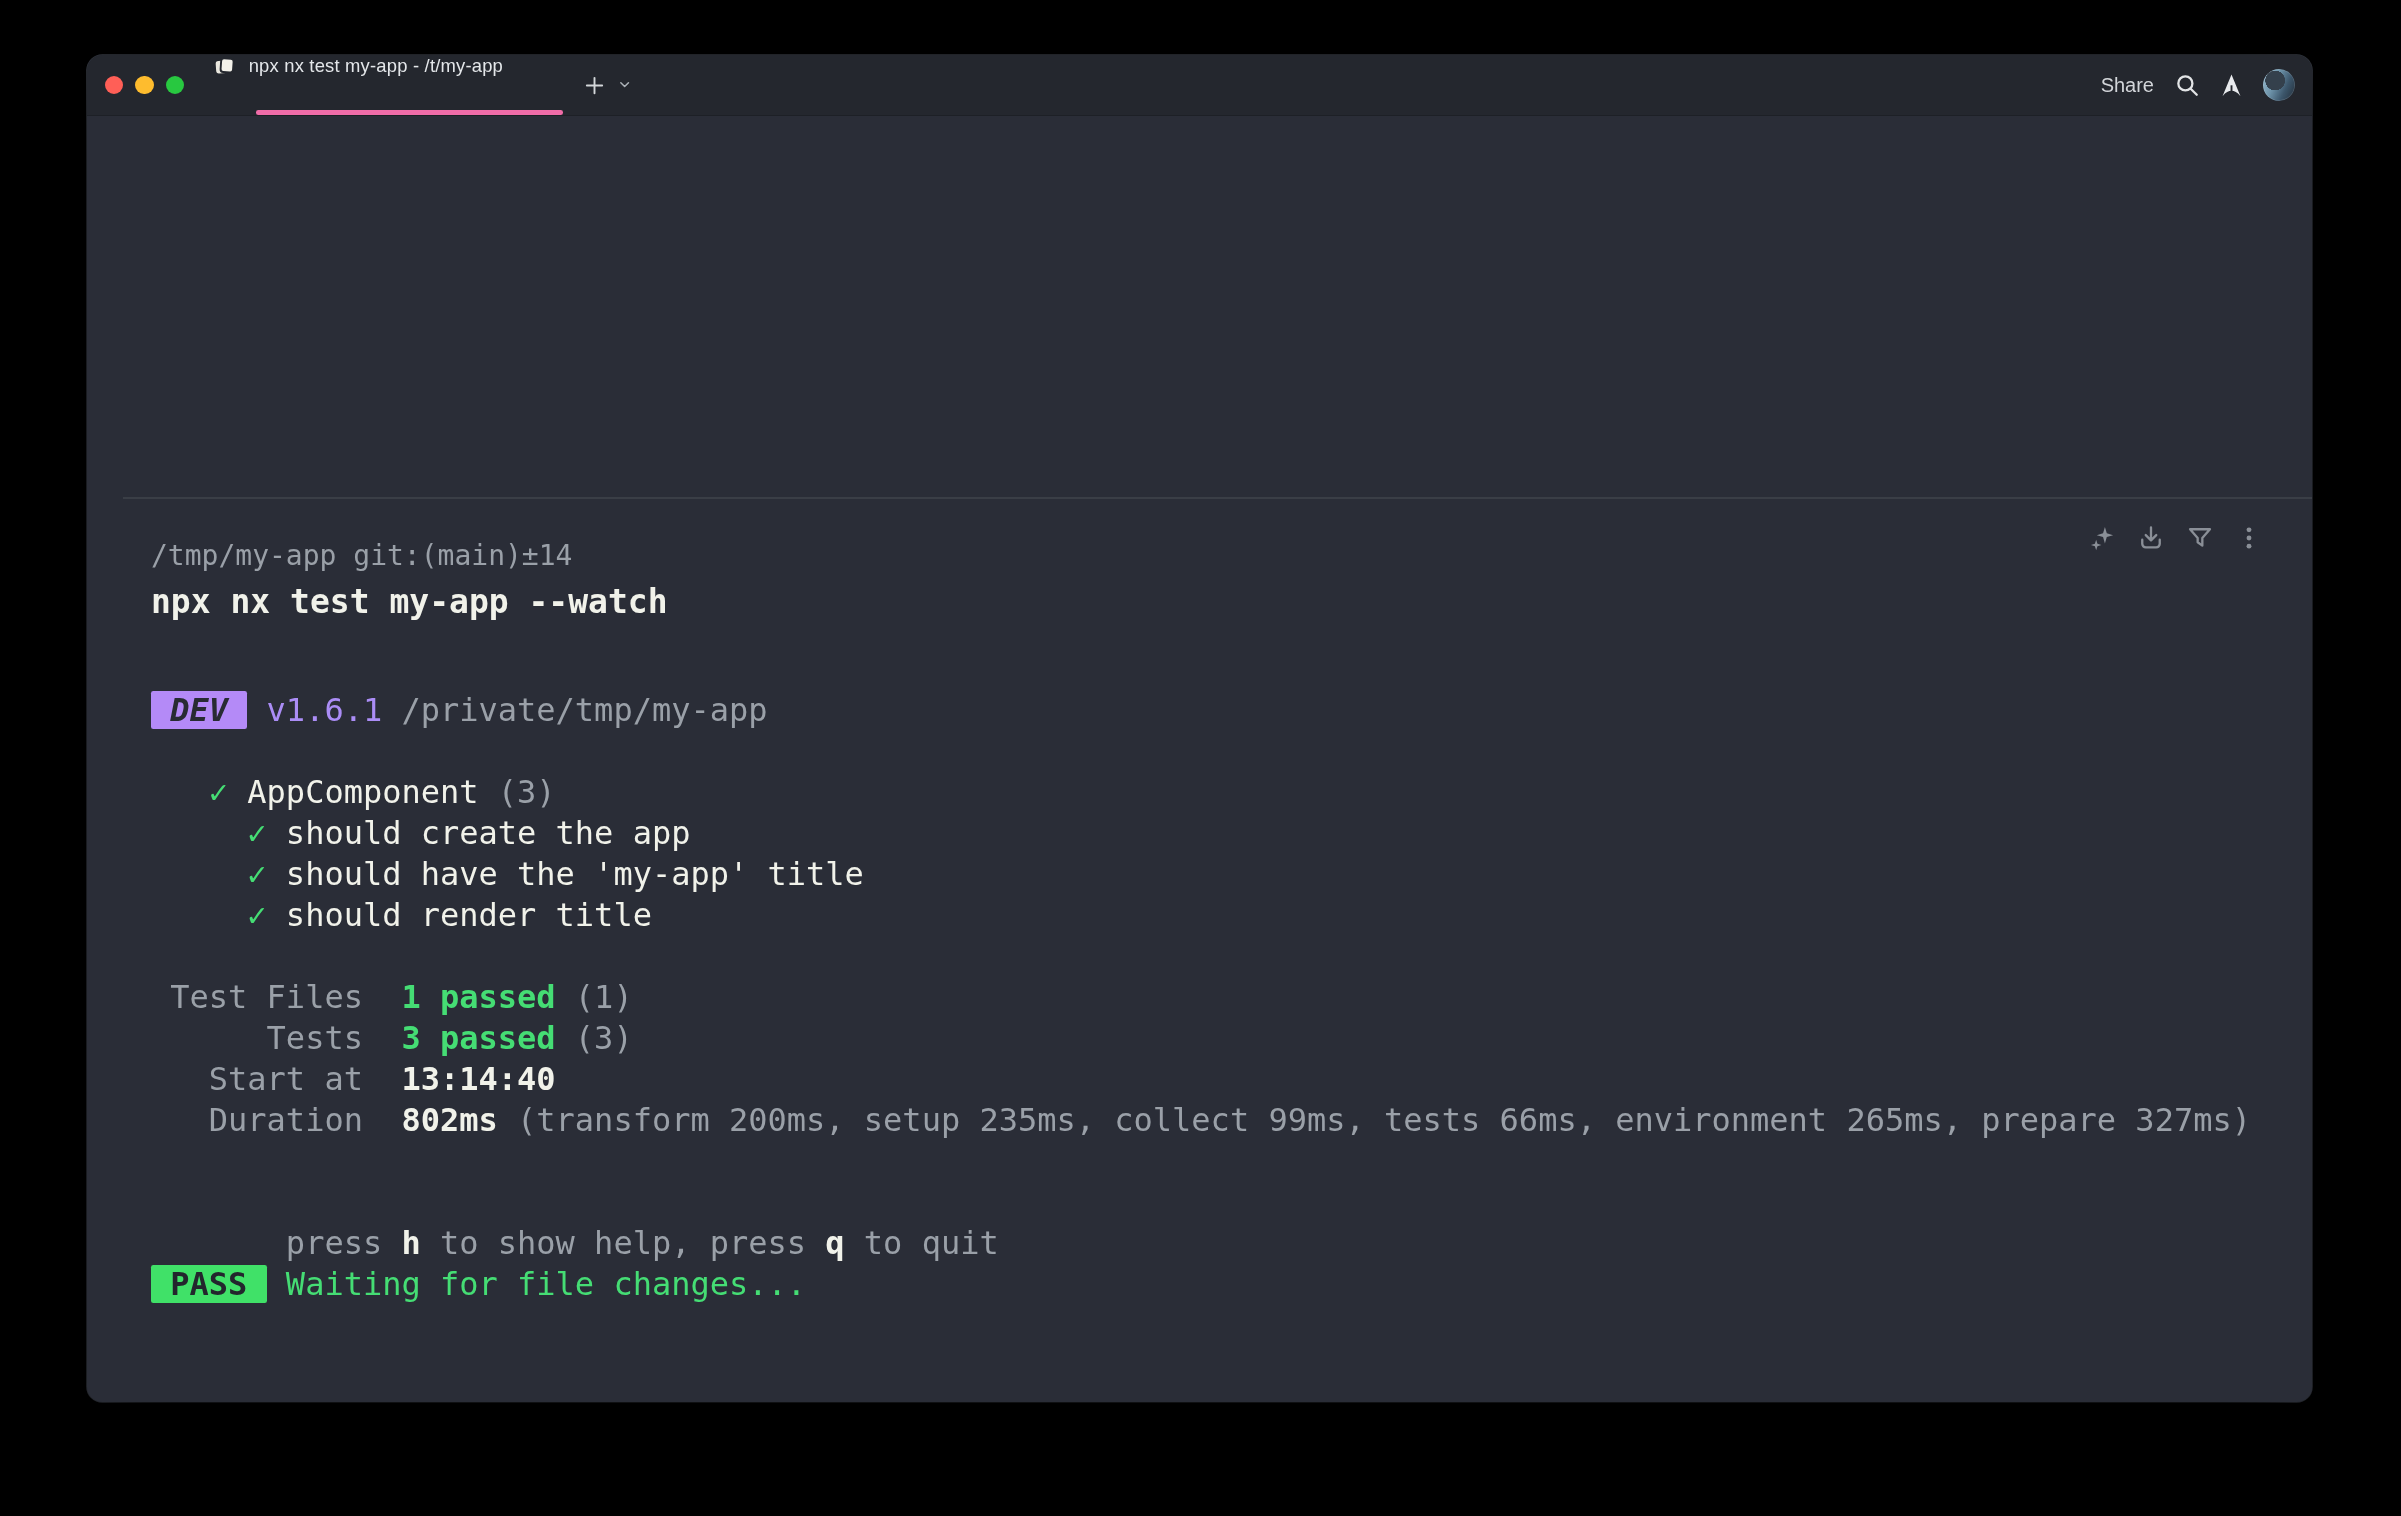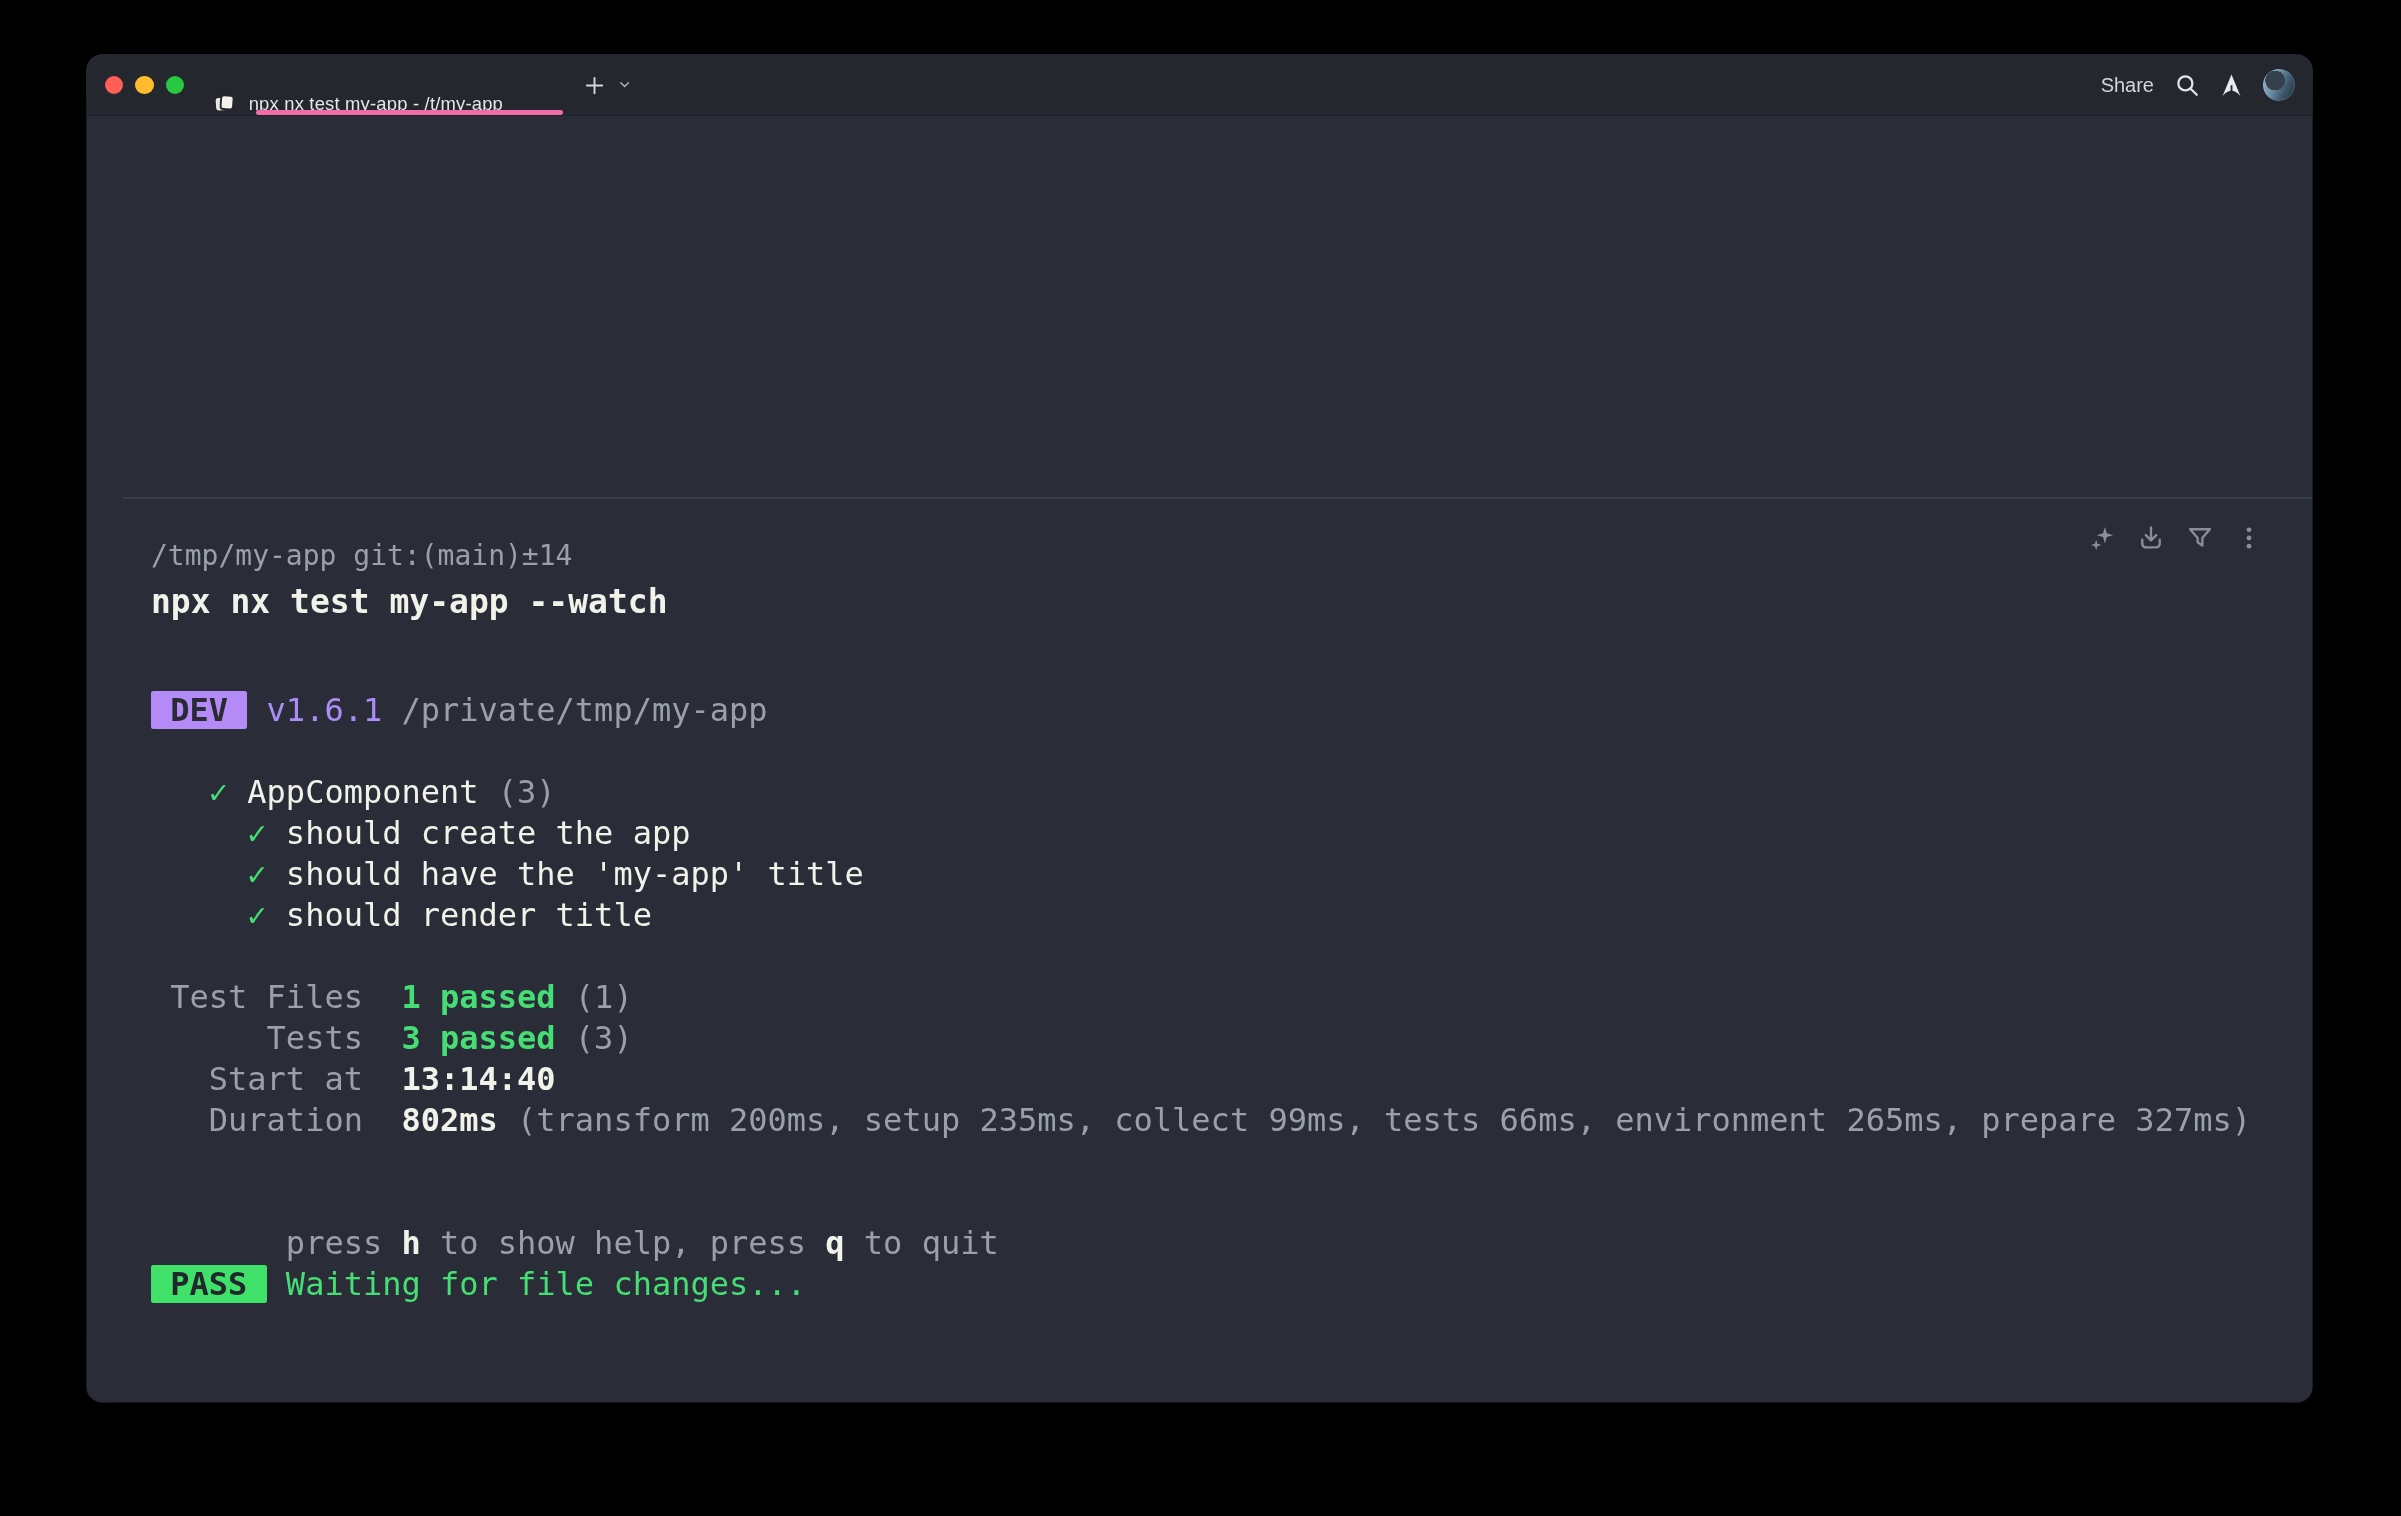--- a/index.html
+++ b/index.html
@@ -27,21 +27,21 @@
 
   
   .titlebar{height:61px;background:var(--bar-bg);display:flex;align-items:center;
     border-bottom:1.5px solid #1d2026;position:relative;}
   .traffic{display:flex;gap:12.3px;margin-left:17.6px;}
   .traffic span{width:18.4px;height:18.4px;border-radius:50%;display:block;cursor:pointer;}
   .t-red{background:var(--traffic-red);}
   .t-yellow{background:var(--traffic-yellow);}
   .t-green{background:var(--traffic-green);}
 
-  .tab{position:relative;height:100%;display:flex;align-items:flex-end;gap:12.3px;
+  .tab{position:relative;height:100%;display:flex;align-items:flex-start;gap:12.3px;
     margin-left:29px;width:353px;cursor:pointer;}
   .tab-title{font-size:18.4px;color:#e4e7ea;letter-spacing:0.2px;white-space:nowrap;}
   .tab-underline{position:absolute;bottom:0;left:43px;width:307px;height:4.6px;
     border-radius:2.3px;background:var(--accent-pink);}
 
   .bar-btn{display:flex;align-items:center;justify-content:center;cursor:pointer;
     background:none;border:none;}
   .newtab{margin-left:12.3px;width:31px;height:31px;}
   .tabmenu{margin-left:3.1px;width:24.6px;height:31px;}
 
@@ -66,21 +66,21 @@
   .block-actions .bar-btn{width:29px;height:29px;}
 
   .block-output{margin-top:64px;}
   .tline{white-space:pre;font:32px/41px "DejaVu Sans Mono", monospace;color:var(--bright);}
   .seg-dim{color:var(--dim);}
   .seg-white{color:var(--bright);}
   .seg-whiteBold{color:var(--bright);font-weight:700;}
   .seg-green{color:var(--green);}
   .seg-greenBold{color:var(--green);font-weight:700;}
   .seg-purple{color:var(--purple);}
-  .seg-badge-dev{background:var(--badge-dev);color:#282b33;font-weight:700;border-radius:2.3px;}
+  .seg-badge-dev{background:var(--badge-dev);color:#282b33;font-weight:700;border-radius:2.3px;font-style:italic;}
   .seg-badge-pass{background:var(--badge-pass);color:#23262d;font-weight:700;border-radius:2.3px;}
 
   svg{display:block;}
 </style>
 </head>
 <body>
 
 <div class="window">
 
   <div class="titlebar">

